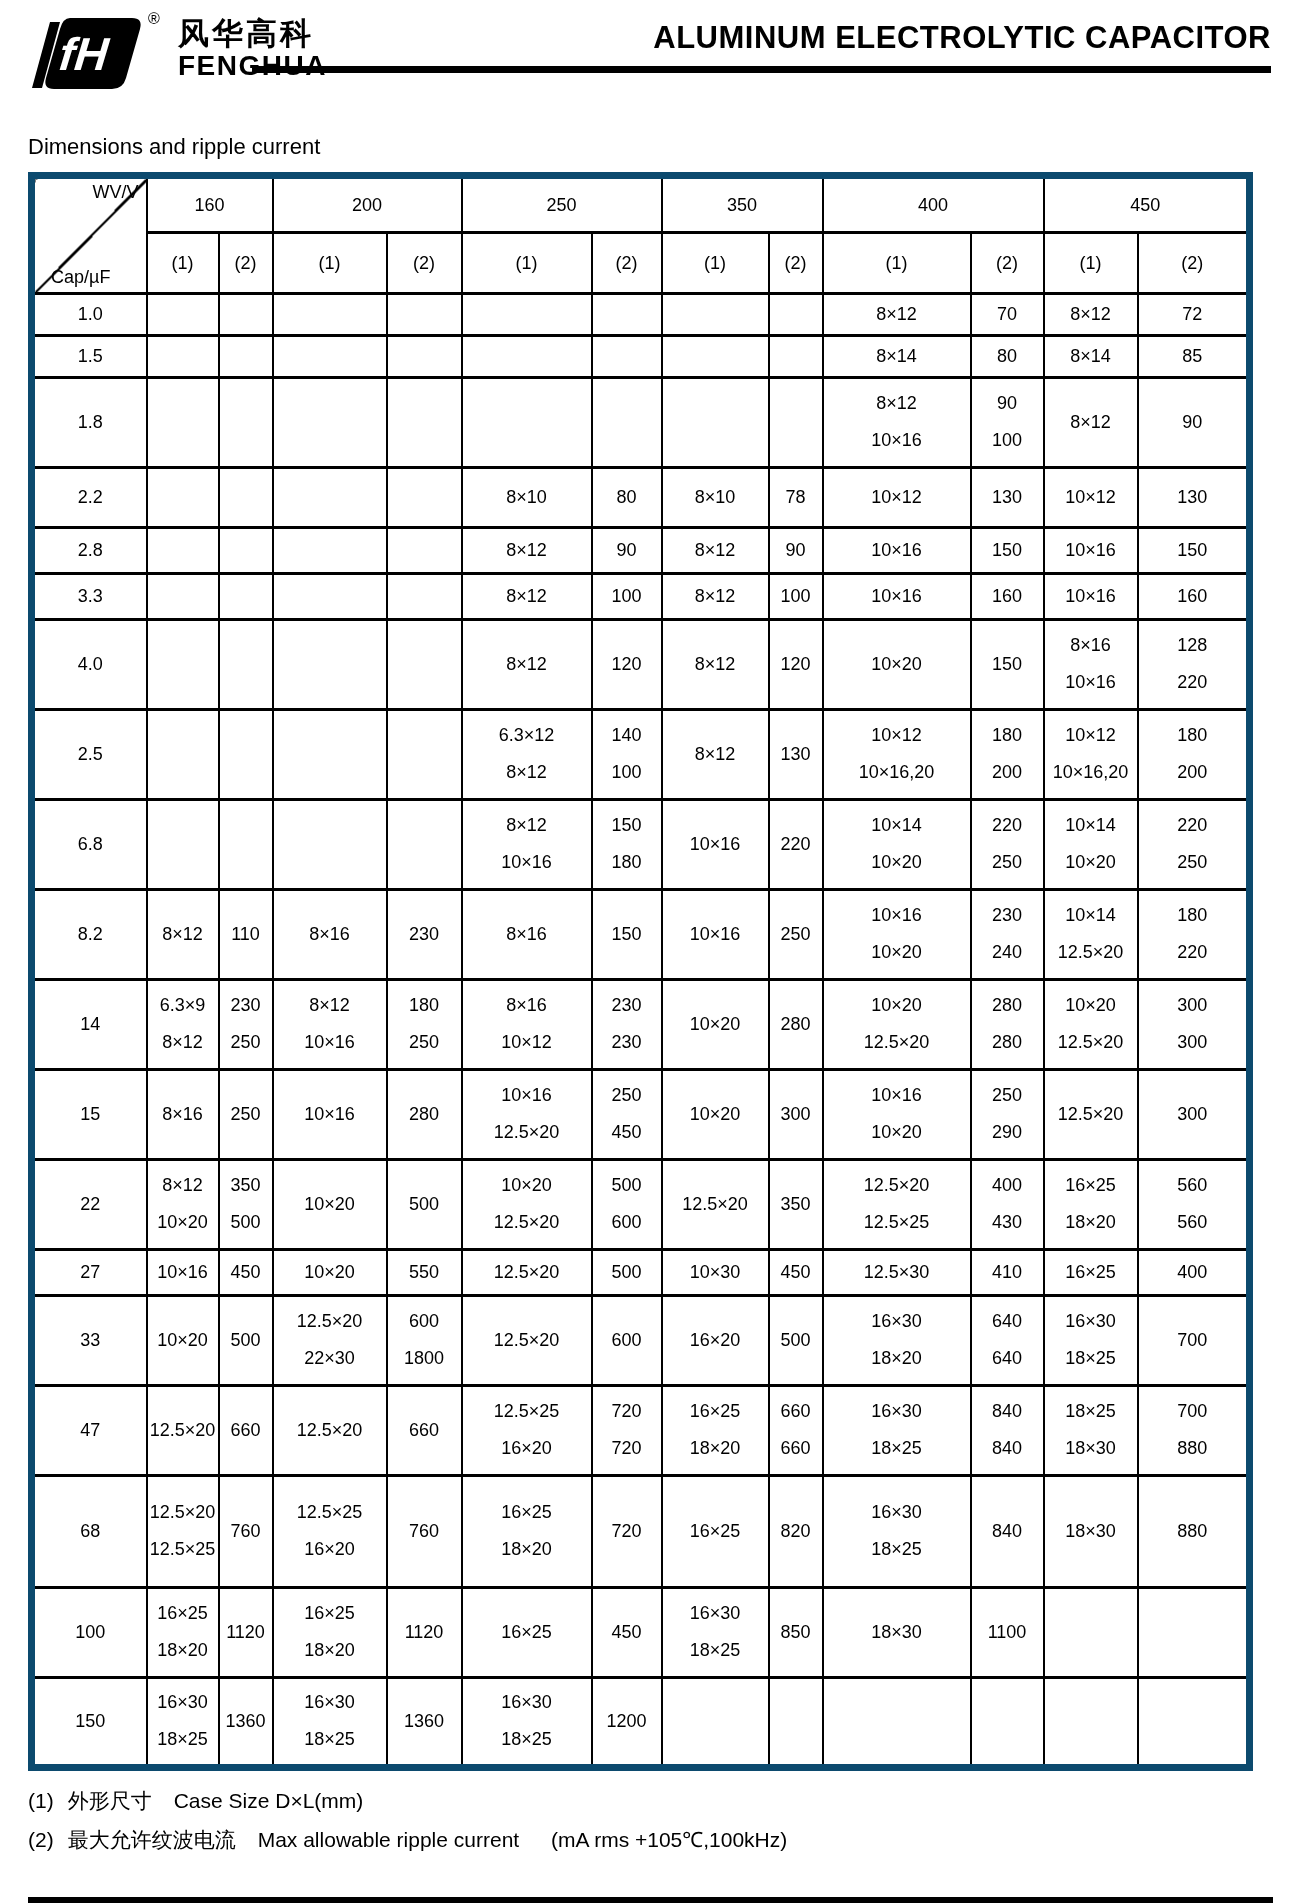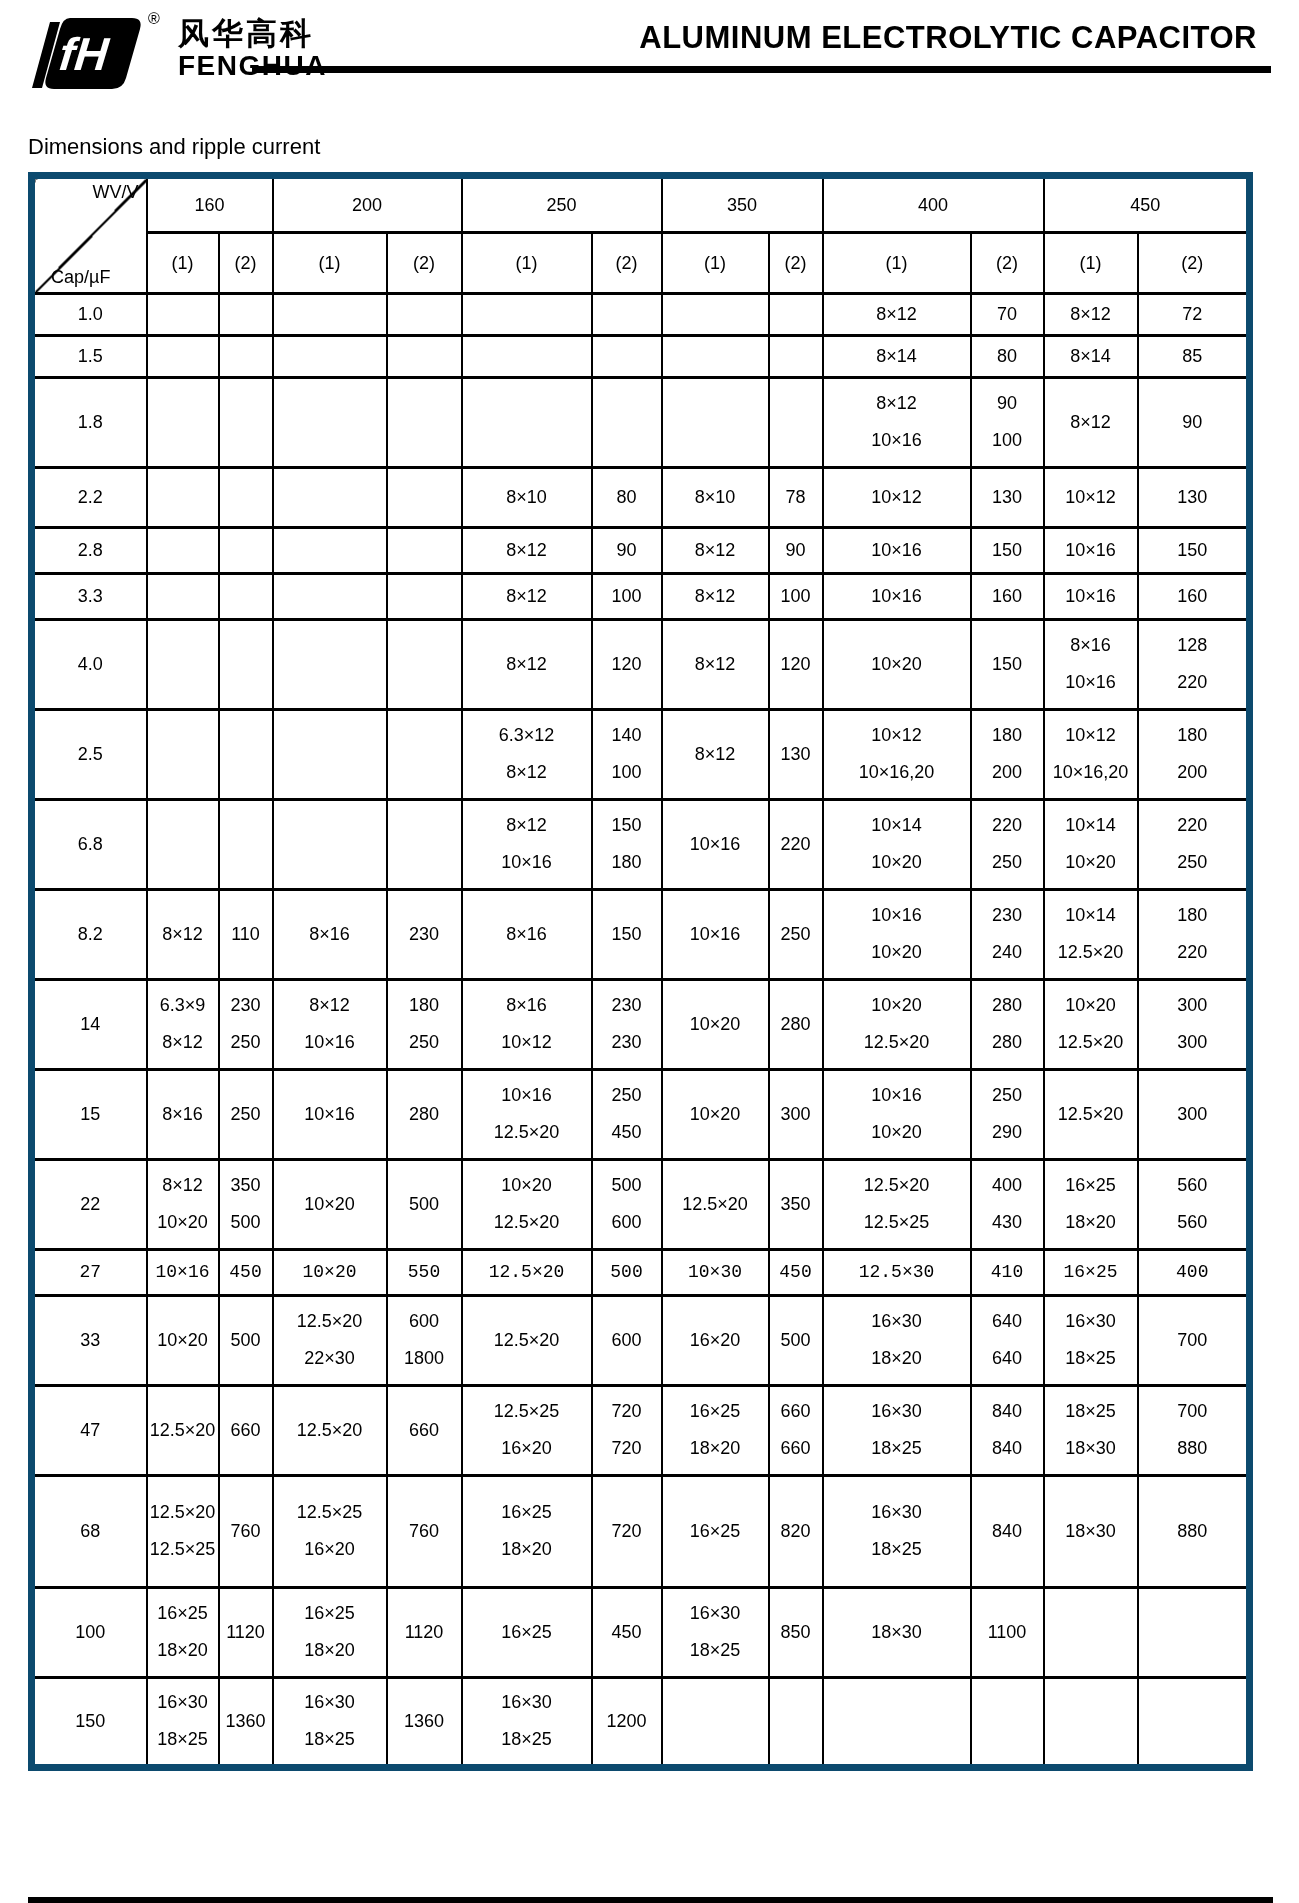--- a/index.html
+++ b/index.html
@@ -9,21 +9,21 @@
   }
   .page { position:absolute; inset:0; padding:10px 26px 0 28px; box-sizing:border-box; }
 
   
   .header { position:relative; height:104px; }
   .logo-mark { position:absolute; left:-4px; top:2px; width:128px; height:84px; }
   .reg-mark { position:absolute; left:120px; top:0; font-size:16px; }
   .logo-text { position:absolute; left:150px; top:8px; line-height:1; }
   .logo-zh { font-size:31px; font-weight:bold; letter-spacing:3px; }
   .logo-en { font-size:28px; font-weight:bold; letter-spacing:1.5px; margin-top:3px; }
-  .page-title { position:absolute; right:16px; top:10px; font-size:31px; font-weight:bold; letter-spacing:0.5px; white-space:nowrap; }
+  .page-title { position:absolute; right:2px; top:10px; font-size:31px; font-weight:bold; letter-spacing:0.5px; white-space:nowrap; }
   .header-rule { position:absolute; left:224px; right:2px; top:56px; height:7px; background:#000; }
 
   
   .section { margin-top:20px; }
   .section-zh { font-size:24px; letter-spacing:1px; }
   .section-en { font-size:22px; }
 
   
   table.dims { border-collapse:collapse; table-layout:fixed; margin-top:12px; border:7px solid #0c4a6e; }
   table.dims th, table.dims td {
@@ -347,21 +347,21 @@
           <td>350</td>
           <td>12.5×20
 12.5×25</td>
           <td>400
 430</td>
           <td>16×25
 18×20</td>
           <td>560
 560</td>
         </tr>
-        <tr style="height: 46px; font-family: Liberation Mono, monospace;">
+        <tr style="height: 46px;">
           <td class="cap">27</td>
           <td>10×16</td>
           <td>450</td>
           <td>10×20</td>
           <td>550</td>
           <td>12.5×20</td>
           <td>500</td>
           <td>10×30</td>
           <td>450</td>
           <td>12.5×30</td>
@@ -463,16 +463,29 @@
           <td></td>
           <td></td>
           <td></td>
           <td></td>
           <td></td>
           <td></td>
         </tr>
       </tbody>
   </table>
 
+  <div class="footnotes">
+    <div class="footnote">
+      <span class="fn-num">(1)</span>
+      <span class="fn-zh">外形尺寸</span>
+      <span class="fn-en">Case Size D×L(mm)</span>
+    </div>
+    <div class="footnote">
+      <span class="fn-num">(2)</span>
+      <span class="fn-zh">最大允许纹波电流</span>
+      <span class="fn-en">Max allowable ripple current</span>
+      <span class="fn-extra">(mA rms +105℃,100kHz)</span>
+    </div>
+  </div>
 
 </div>
 
 <div class="footer-rule"></div>
 
 </body></html>

